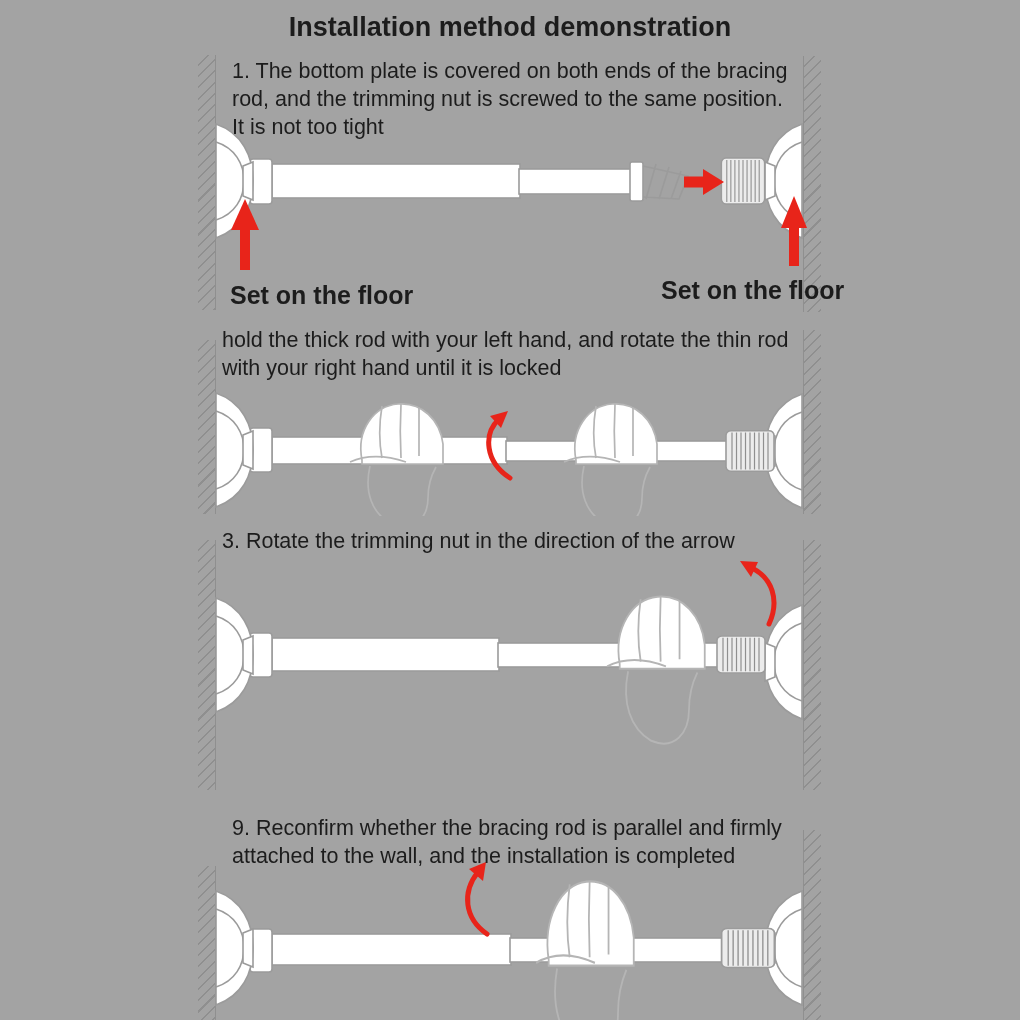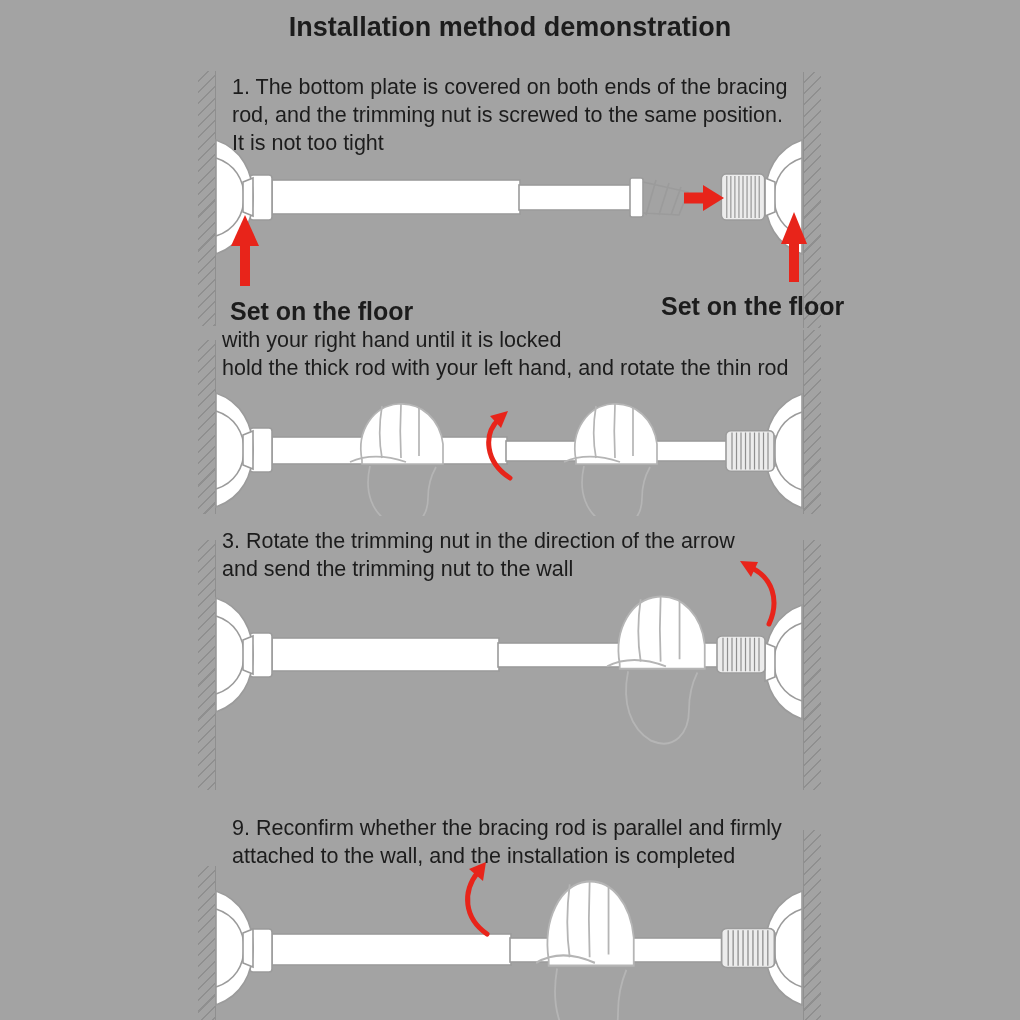--- a/index.html
+++ b/index.html
@@ -50,21 +50,21 @@
       <path d="M-58,12 C-40,4 -20,6 -2,12" fill="none" stroke="#b5b5b5" stroke-width="1.7"></path>
       <path d="M-38,16 C-44,42 -36,64 -16,74 C6,82 20,68 20,48 C20,34 24,24 28,17" fill="none" stroke="#b5b5b5" stroke-width="1.7"></path>
     </g>
   </defs>
 </svg>
 
 <div id="page">
 
   <div class="title">Installation method demonstration</div>
 
-  <div class="section" style="top:52px;height:260px;margin-top:16px;">
+  <div class="section" style="top:52px;height:260px;">
     <div class="wall l" style="top:3px;height:255px;"></div>
     <div class="wall r" style="top:4px;height:256px;"></div>
     <svg class="art" viewBox="0 0 1020 260">
       <g>
         <rect class="ln" x="272" y="112" width="248" height="34"></rect>
         <rect class="ln" x="519" y="117" width="113" height="25"></rect>
         <rect class="ln" x="250" y="107" width="22" height="45" rx="3"></rect>
         <rect class="ln" x="630" y="110" width="13" height="39" rx="2"></rect>
         <path class="lnf" d="M643,114 L688,124 L679,147 L643,145 M656,112 L646,147 M669,115 L659,147 M681,119 L671,147"></path>
       </g>
@@ -106,22 +106,22 @@
       <use href="#g-plate" transform="translate(803,131) scale(-1,1)"></use>
       <use href="#g-nut" transform="translate(750,131) scale(1,0.88)"></use>
       <use href="#g-hand" transform="translate(408,130)"></use>
       <use href="#g-hand" transform="translate(622,130)"></use>
       <g>
         <path class="redc" d="M510,158 C485,142 483,114 499,99"></path>
         <polygon class="red" points="508,91 501,108 490,96"></polygon>
       </g>
     </svg>
     <div class="step" style="left:222px;top:6px;">
+      <div>hold the thick rod with your left hand, and rotate the thin rod</div>
       <div>with your right hand until it is locked</div>
-      <div>hold the thick rod with your left hand, and rotate the thin rod</div>
     </div>
   </div>
 
   <div class="section" style="top:524px;height:270px;">
     <div class="wall l" style="top:16px;height:250px;"></div>
     <div class="wall r" style="top:16px;height:250px;"></div>
     <svg class="art" viewBox="0 0 1020 270">
       <g>
         <rect class="ln" x="272" y="114" width="227" height="33"></rect>
         <rect class="ln" x="498" y="119" width="220" height="24"></rect>
@@ -131,21 +131,20 @@
       <use href="#g-plate" transform="translate(803,138) scale(-1,1)"></use>
       <use href="#g-nut" transform="translate(741,130.5) scale(1,0.8)"></use>
       <use href="#g-hand" transform="translate(668,128) scale(1.05,1.2)"></use>
       <g>
         <path class="redc" d="M769,100 C780,76 772,54 752,44"></path>
         <polygon class="red" points="740,37 758,38 751,53"></polygon>
       </g>
     </svg>
     <div class="step" style="left:222px;top:3px;">
       <div>3. Rotate the trimming nut in the direction of the arrow</div>
-      <div>and send the trimming nut to the wall</div>
     </div>
   </div>
 
   <div class="section" style="top:806px;height:214px;">
     <div class="wall l" style="top:60px;height:154px;"></div>
     <div class="wall r" style="top:24px;height:190px;"></div>
     <svg class="art" viewBox="0 0 1020 214">
       <g>
         <rect class="ln" x="272" y="128" width="239" height="31"></rect>
         <rect class="ln" x="510" y="132" width="212" height="24"></rect>

